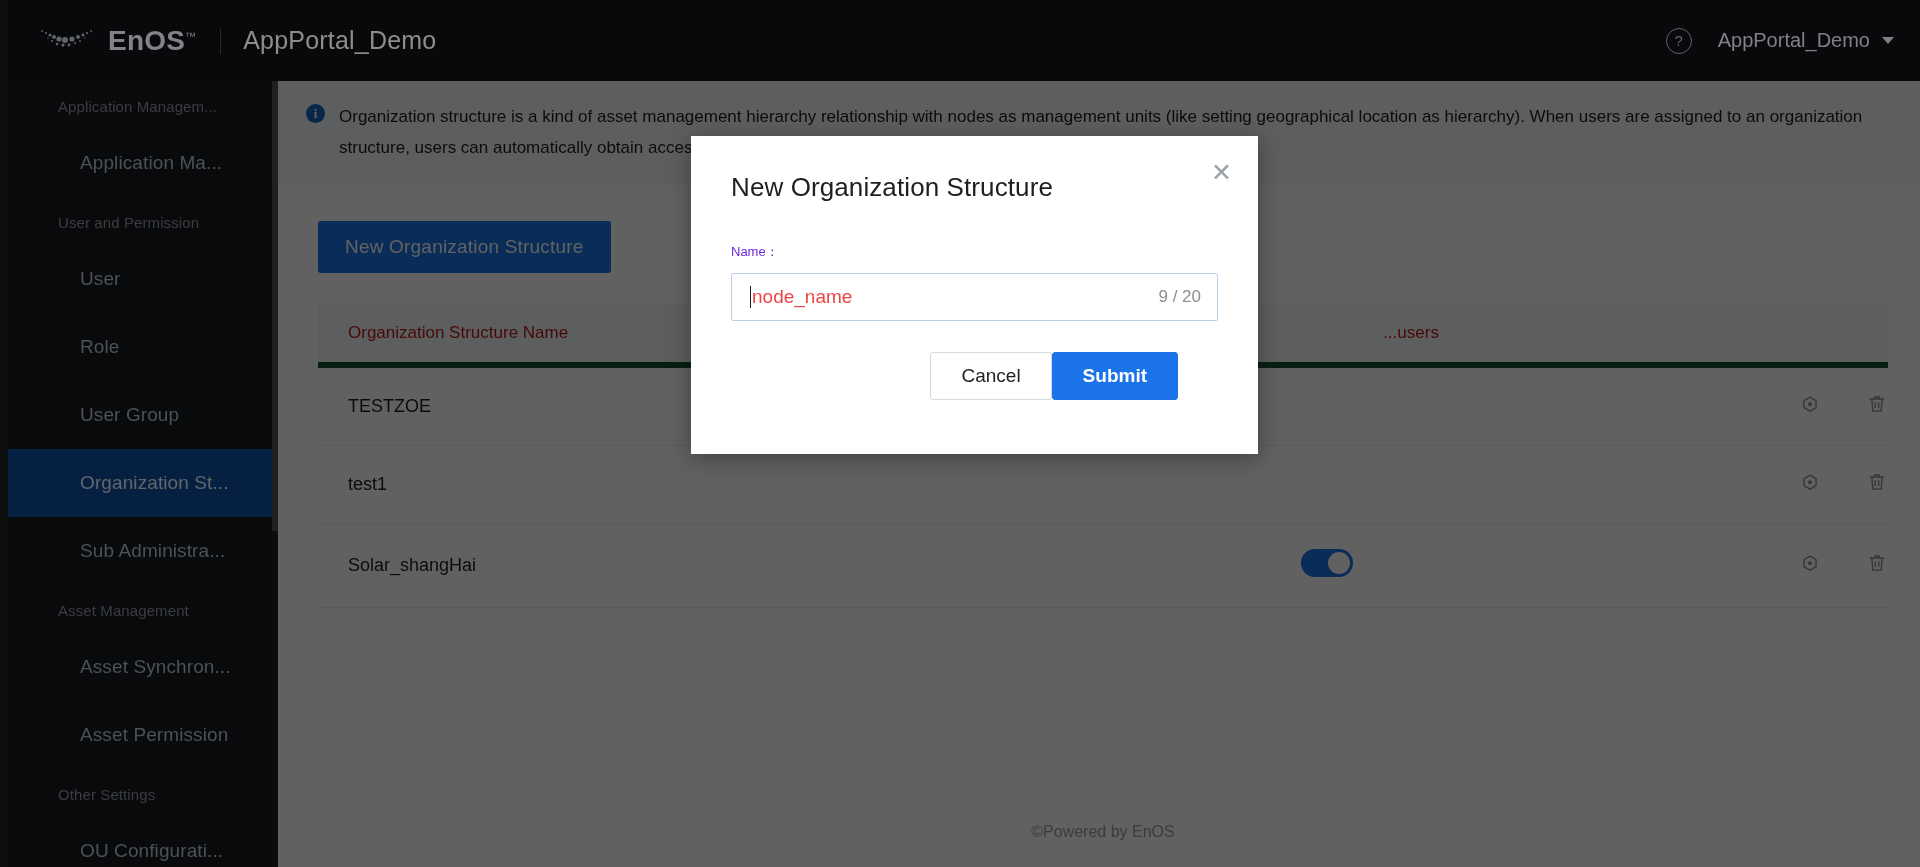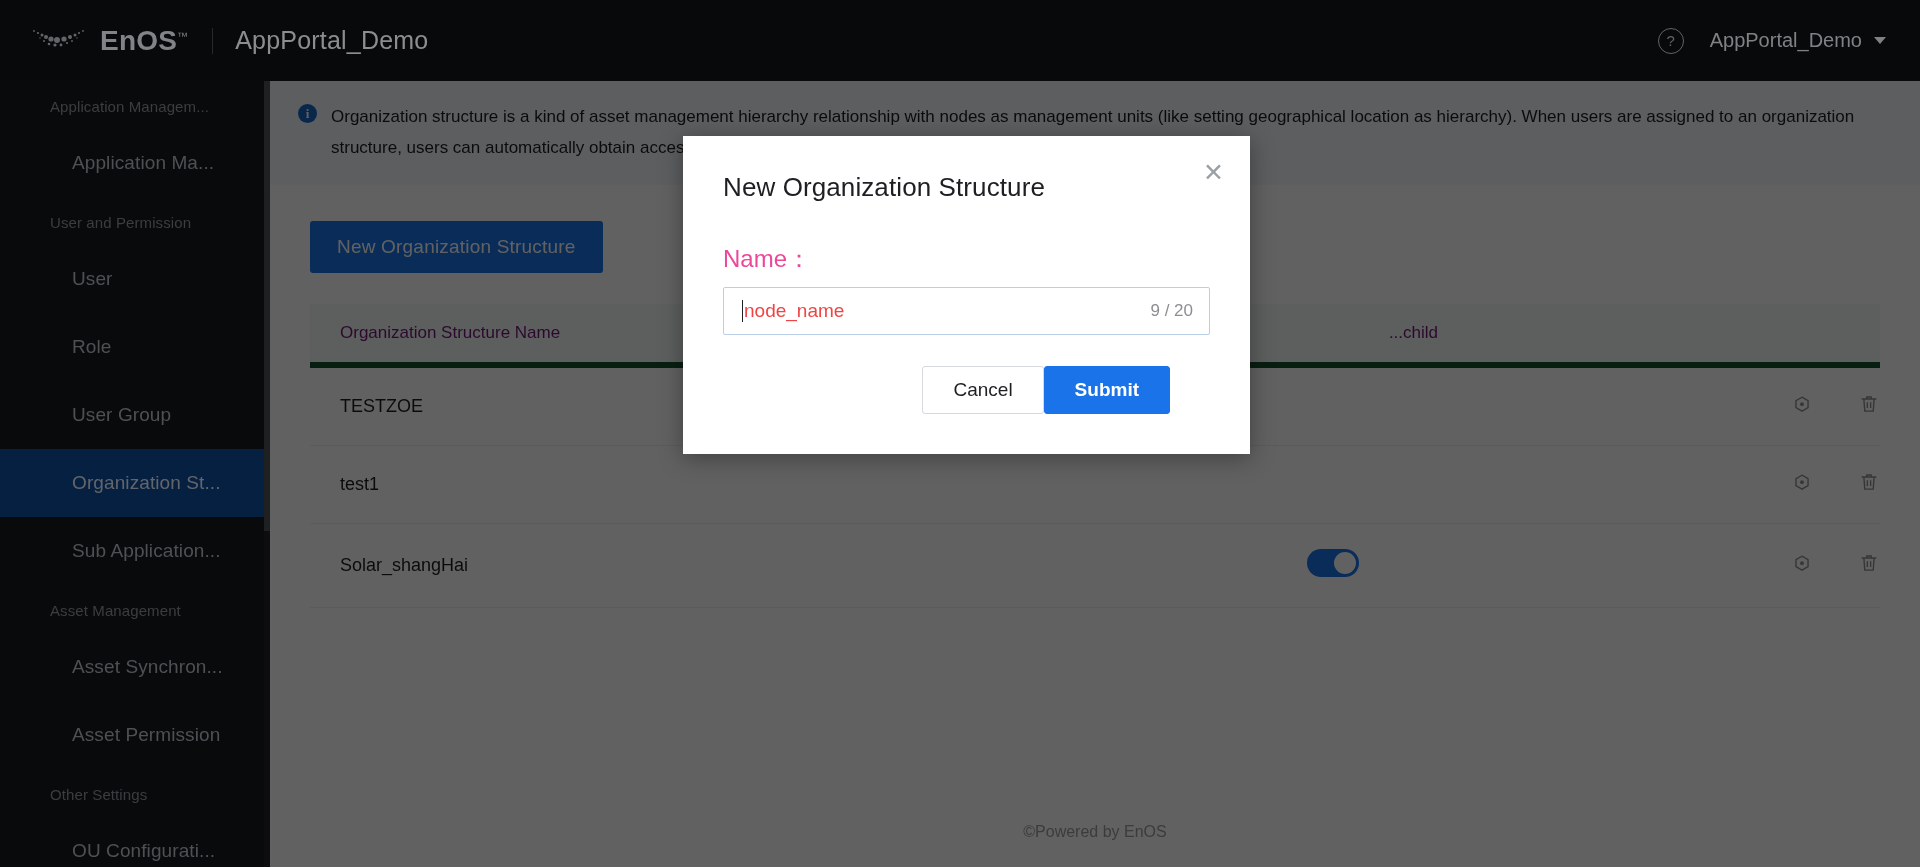--- a/index.html
+++ b/index.html
@@ -3,21 +3,21 @@
 <meta charset="utf-8">
 <title>EnOS AppPortal — Organization Structure</title>
 <style>
   * { box-sizing: border-box; margin: 0; padding: 0; }
   html, body {
     width: 1920px; height: 867px;
     overflow: hidden;
     font-family: "Liberation Sans", sans-serif;
     background: #0d0e10;
   }
-  #app { position: relative; width: 1643px; height: 867px; }
+  #app { position: relative; width: 1643px; height: 867px; margin-left: 8px; }
 
   
   .header {
     position: absolute; top: 0; left: 0;
     width: 1920px; height: 81px;
     background: #0c0d0f;
     display: flex; align-items: center;
     z-index: 5;
   }
   .logo-wrap { display: flex; align-items: center; margin-left: 30px; }
@@ -86,21 +86,21 @@
   }
   .banner-text { font-size: 17px; line-height: 31px; color: #1e1f22; max-width: 1570px; }
   .content-body { padding: 36px 40px 0 40px; }
   .btn-new {
     display: inline-block; background: #1a73e8; color: #fff;
     font-size: 19px; padding: 15px 27px; border: none; border-radius: 3px;
     cursor: pointer; letter-spacing: .2px;
   }
   table.grid { width: 100%; border-collapse: collapse; margin-top: 31px; }
   table.grid th {
-    background: #f5f6f8; color: #701a75; font-weight: 400;
+    background: #f5f6f8; color: #b91c1c; font-weight: 400;
     font-size: 17px; text-align: left; padding: 19px 0 19px 30px;
   }
   table.grid th.col-toggle { width: 330px; padding-left: 0; }
   table.grid th.col-actions { width: 300px; }
   table.grid td {
     border-bottom: 1px solid #eceef0; padding: 25px 0 25px 30px;
     font-size: 18px; color: #1e1f22;
   }
   table.grid tr:first-child td { border-top: 6px solid #14532d; }
   td.cell-toggle { padding-left: 0; }
@@ -143,21 +143,21 @@
   .modal-close {
     position: absolute; top: 24px; right: 26px;
     font-size: 25px; color: #9aa0a6; cursor: pointer;
     font-weight: 300; line-height: 1;
   }
   .modal-title {
     font-size: 26px; color: #1e1f22; font-weight: 400;
     padding: 36px 0 0 40px; letter-spacing: .1px;
   }
   .modal-body { padding: 40px 40px 0 40px; }
-  .field-label { font-size: 24px; color: #ec4899; margin-bottom: 12px; }
+  .field-label { font-size: 13px; color: #6d28d9; margin-bottom: 12px; }
   .field-box {
     position: relative; border: 1px solid #b9cfe8; border-radius: 2px;
     height: 48px; display: flex; align-items: center; padding: 0 16px 0 18px;
     background: #fff;
   }
   .field-caret { width: 1px; height: 22px; background: #1e1f22; margin-right: 1px; }
   .field-value { font-size: 19px; color: #ef4444; }
   .field-count { margin-left: auto; font-size: 17px; color: #8b8e93; }
   .modal-actions {
     display: flex; justify-content: flex-end; gap: 0;
@@ -226,21 +226,21 @@
     <div class="side-item">
         <span>Role</span>
       </div>
     <div class="side-item">
         <span>User Group</span>
       </div>
     <div class="side-item active">
         <span>Organization St...</span>
       </div>
     <div class="side-item">
-        <span>Sub Application...</span>
+        <span>Sub Administra...</span>
       </div>
 
     <div class="sec-label">Asset Management</div>
     <div class="side-item">
         <span>Asset Synchron...</span>
       </div>
     <div class="side-item">
         <span>Asset Permission</span>
       </div>
 
@@ -262,21 +262,21 @@
     </div>
 
     <div class="content-body">
       <button class="btn-new">New Organization Structure</button>
 
       <table class="grid">
         <thead>
           <tr>
             <th>Organization Structure Name</th>
             <th class="col-toggle"></th>
-            <th>...child</th>
+            <th>...users</th>
             <th class="col-actions"></th>
           </tr>
         </thead>
         <tbody>
           <tr>
             <td>TESTZOE</td>
             <td class="cell-toggle"></td>
             <td></td>
             <td class="cell-actions">
               <span class="act-icon">

